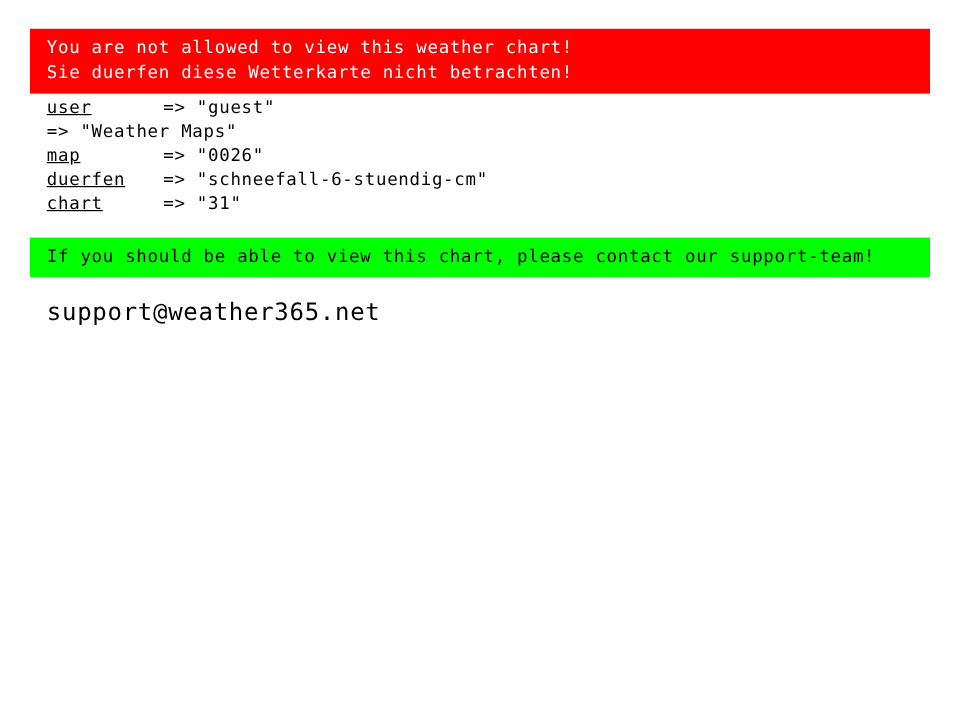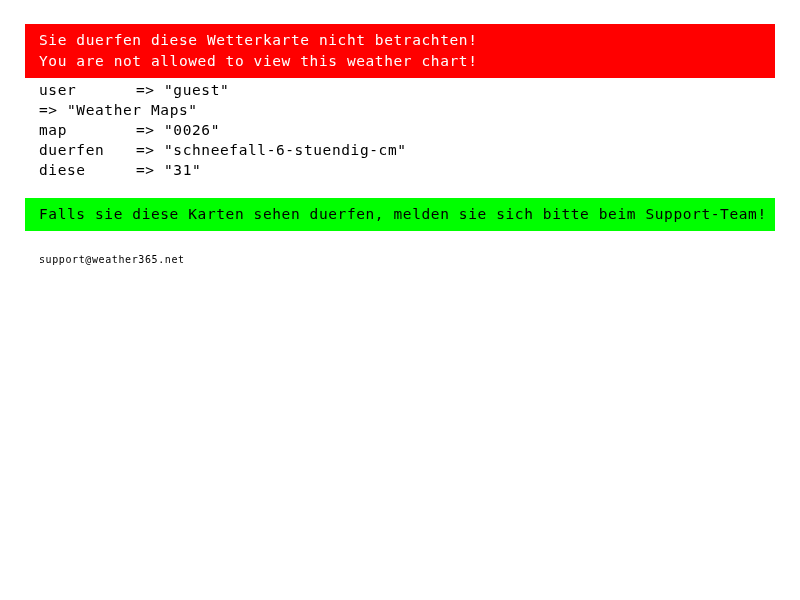--- a/index.html
+++ b/index.html
@@ -55,53 +55,54 @@
   }
   .param-row {
     display: flex;
     white-space: pre;
     height: 20px;
     align-items: baseline;
   }
   .param-key {
     display: inline-block;
     width: 97px;
+    text-decoration: underline;
   }
   .param-arrow {
     display: inline-block;
     width: 28px;
   }
   .param-val {
     display: inline-block;
   }
   .footer {
     position: absolute;
     left: 39px;
     top: 250px;
     width: 736px;
-    font-size: 10px;
+    font-size: 20px;
     line-height: 20px;
     letter-spacing: 0.6px;
     display: flex;
     justify-content: space-between;
     white-space: pre;
   }
   .footer a {
     color: #000000;
     text-decoration: none;
   }
 </style>
 </head>
 <body>
 
 <div class="page">
 
   <div class="banner banner-error">
+    <div>You are not allowed to view this weather chart!</div>
     <div>Sie duerfen diese Wetterkarte nicht betrachten!</div>
-    <div>You are not allowed to view this weather chart!</div>
   </div>
 
   <div class="params">
     <div class="param-row">
       <span class="param-key">user</span>
       <span class="param-arrow">=&gt;</span>
       <span class="param-val">"guest"</span>
     </div>
     <div class="param-row">
       <span class="param-arrow">=&gt;</span>
@@ -111,27 +112,27 @@
       <span class="param-key">map</span>
       <span class="param-arrow">=&gt;</span>
       <span class="param-val">"0026"</span>
     </div>
     <div class="param-row">
       <span class="param-key">duerfen</span>
       <span class="param-arrow">=&gt;</span>
       <span class="param-val">"schneefall-6-stuendig-cm"</span>
     </div>
     <div class="param-row">
-      <span class="param-key">diese</span>
+      <span class="param-key">chart</span>
       <span class="param-arrow">=&gt;</span>
       <span class="param-val">"31"</span>
     </div>
   </div>
 
   <div class="banner banner-info">
-    <div>Falls sie diese Karten sehen duerfen, melden sie sich bitte beim Support-Team!</div>
+    <div>If you should be able to view this chart, please contact our support-team!</div>
   </div>
 
   <div class="footer">
     <a href="#">support@weather365.net</a>
   </div>
 
 </div>
 
 </body></html>

